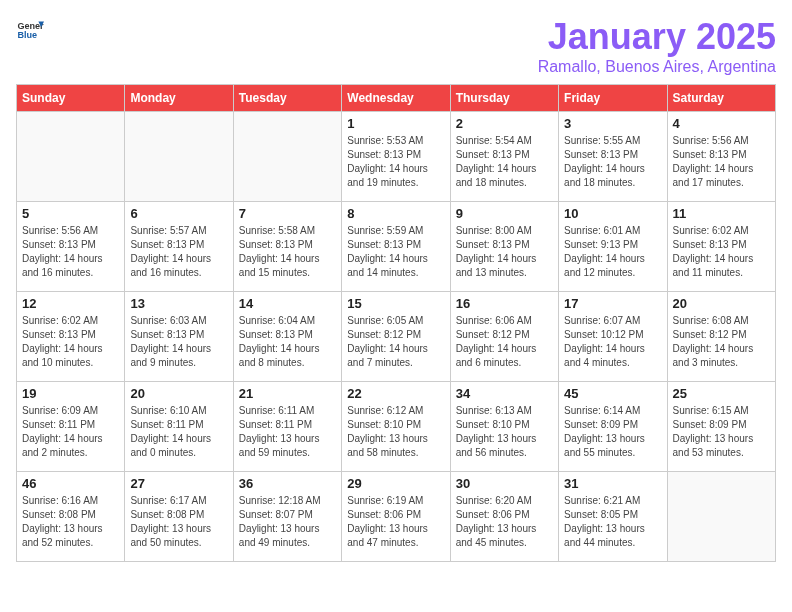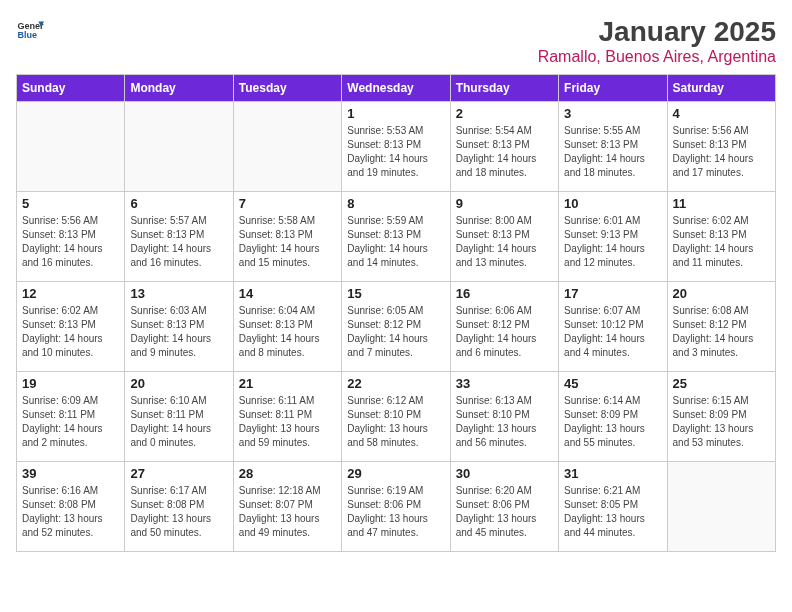--- a/index.html
+++ b/index.html
@@ -22,35 +22,35 @@
       gap: 4px;
     }
     .logo-icon {
       width: 28px;
       height: 28px;
     }
     .title-block {
       text-align: right;
     }
     .calendar-title {
-      font-size: 28px;
+      font-size: 36px;
       font-weight: bold;
-      color: #404040;
+      color: #8b5cf6;
     }
     .calendar-subtitle {
       font-size: 16px;
-      color: #be185d;
+      color: #8b5cf6;
     }
     table {
       width: 100%;
       border-collapse: collapse;
       font-size: 11px;
     }
     thead tr th {
-      background-color: #6d28d9;
+      background-color: #ef4444;
       color: #fff;
       text-align: left;
       padding: 6px 5px;
       font-size: 12px;
       font-weight: bold;
       border: 1px solid #ccc;
     }
     tbody tr td {
       border: 1px solid #ccc;
       vertical-align: top;
@@ -264,21 +264,21 @@
 and 59 minutes.</div>
         </td>
         <td>
           <div class="day-number">22</div>
           <div class="day-info">Sunrise: 6:12 AM
 Sunset: 8:10 PM
 Daylight: 13 hours
 and 58 minutes.</div>
         </td>
         <td>
-          <div class="day-number">33</div>
+          <div class="day-number">34</div>
           <div class="day-info">Sunrise: 6:13 AM
 Sunset: 8:10 PM
 Daylight: 13 hours
 and 56 minutes.</div>
         </td>
         <td>
           <div class="day-number">45</div>
           <div class="day-info">Sunrise: 6:14 AM
 Sunset: 8:09 PM
 Daylight: 13 hours
@@ -287,35 +287,35 @@
         <td>
           <div class="day-number">25</div>
           <div class="day-info">Sunrise: 6:15 AM
 Sunset: 8:09 PM
 Daylight: 13 hours
 and 53 minutes.</div>
         </td>
       </tr>
       <tr>
         <td>
-          <div class="day-number">39</div>
+          <div class="day-number">46</div>
           <div class="day-info">Sunrise: 6:16 AM
 Sunset: 8:08 PM
 Daylight: 13 hours
 and 52 minutes.</div>
         </td>
         <td>
           <div class="day-number">27</div>
           <div class="day-info">Sunrise: 6:17 AM
 Sunset: 8:08 PM
 Daylight: 13 hours
 and 50 minutes.</div>
         </td>
         <td>
-          <div class="day-number">28</div>
+          <div class="day-number">36</div>
           <div class="day-info">Sunrise: 12:18 AM
 Sunset: 8:07 PM
 Daylight: 13 hours
 and 49 minutes.</div>
         </td>
         <td>
           <div class="day-number">29</div>
           <div class="day-info">Sunrise: 6:19 AM
 Sunset: 8:06 PM
 Daylight: 13 hours

